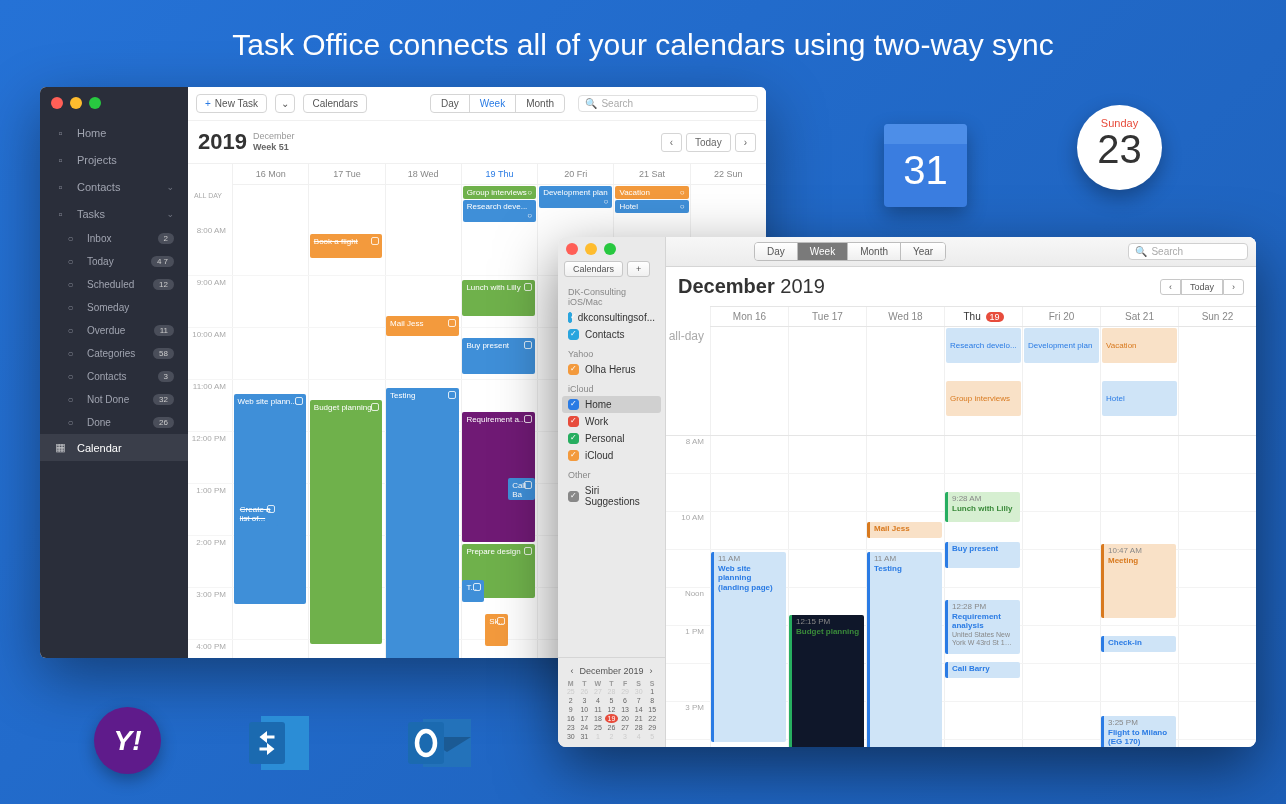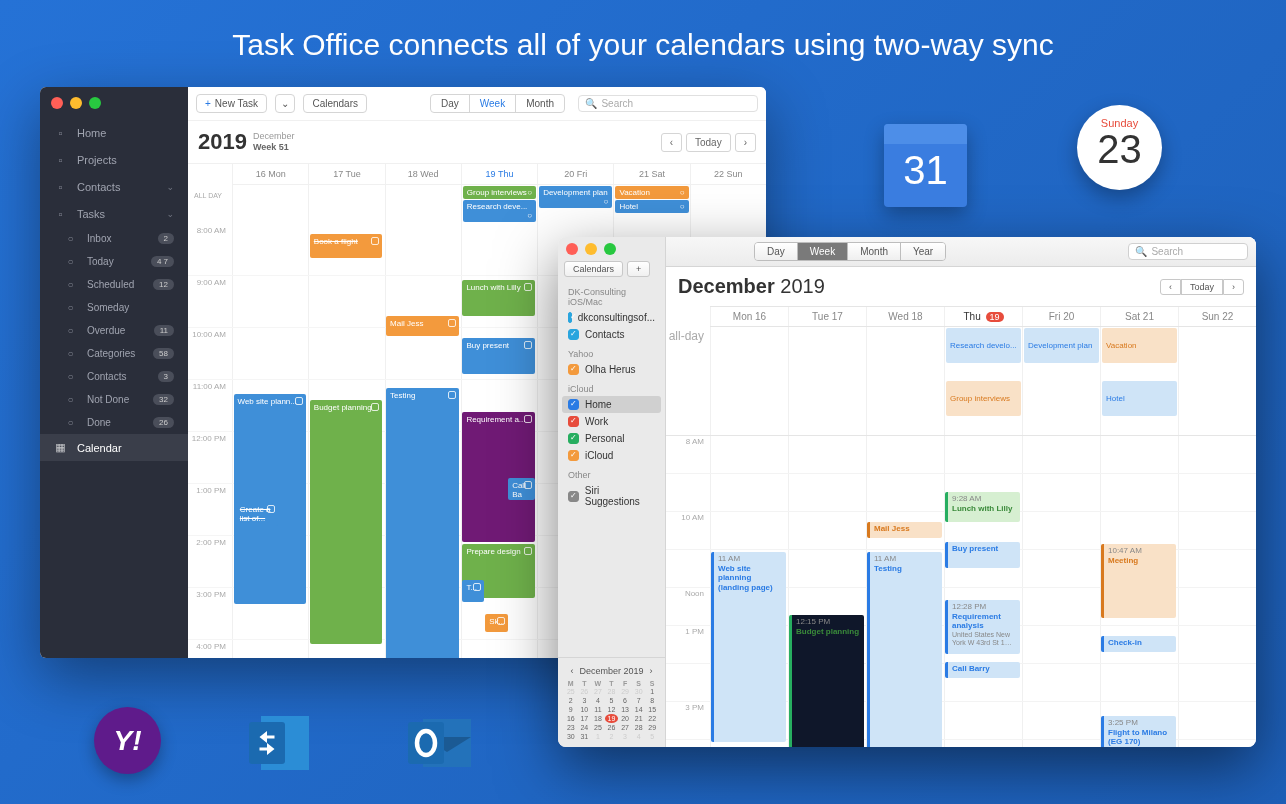--- a/index.html
+++ b/index.html
@@ -366,21 +366,21 @@
           <div class="to-event" style="background:#3f8fd8;left:47.81428571428572px;top:278px;width:41.95714285714286px;height:24px;text-decoration:line-through;">Create a list of...<span class="ck"></span></div>
           <div class="to-event" style="background:#f39a3d;left:198.09714285714287px;top:92px;width:72.47142857142858px;height:20px;">Mail Jess<span class="ck"></span></div>
           <div class="to-event" style="background:#3f8fd8;left:198.09714285714287px;top:164px;width:72.47142857142858px;height:286px;">Testing<span class="ck"></span></div>
           <div class="to-event" style="background:#6fb14b;left:121.81142857142858px;top:176px;width:72.47142857142858px;height:244px;">Budget planning<span class="ck"></span></div>
           <div class="to-event" style="background:#6fb14b;left:274.3828571428572px;top:56px;width:72.47142857142858px;height:36px;">Lunch with Lilly<span class="ck"></span></div>
           <div class="to-event" style="background:#3f8fd8;left:274.3828571428572px;top:114px;width:72.47142857142858px;height:36px;">Buy present<span class="ck"></span></div>
           <div class="to-event" style="background:#701a75;left:274.3828571428572px;top:188px;width:72.47142857142858px;height:130px;">Requirement a...<span class="ck"></span></div>
           <div class="to-event" style="background:#3f8fd8;left:320.1542857142857px;top:254px;width:26.7px;height:22px;">Call Ba<span class="ck"></span></div>
           <div class="to-event" style="background:#6fb14b;left:274.3828571428572px;top:320px;width:72.47142857142858px;height:54px;">Prepare design<span class="ck"></span></div>
           <div class="to-event" style="background:#3f8fd8;left:274.3828571428572px;top:356px;width:21.360000000000003px;height:22px;">T...<span class="ck"></span></div>
-          <div class="to-event" style="background:#f39a3d;left:297.2685714285715px;top:390px;width:22.885714285714286px;height:18px;">Sk...<span class="ck"></span></div>
+          <div class="to-event" style="background:#f39a3d;left:297.2685714285715px;top:390px;width:22.885714285714286px;height:32px;">Sk...<span class="ck"></span></div>
         </div>
     </div>
   </div>
 </div>
 
 <div class="apple-cal">
   <div class="ac-sidebar">
     <div class="ac-top">
       <div class="traffic-lights" style="padding:0;">
         <div class="tl red"></div>

